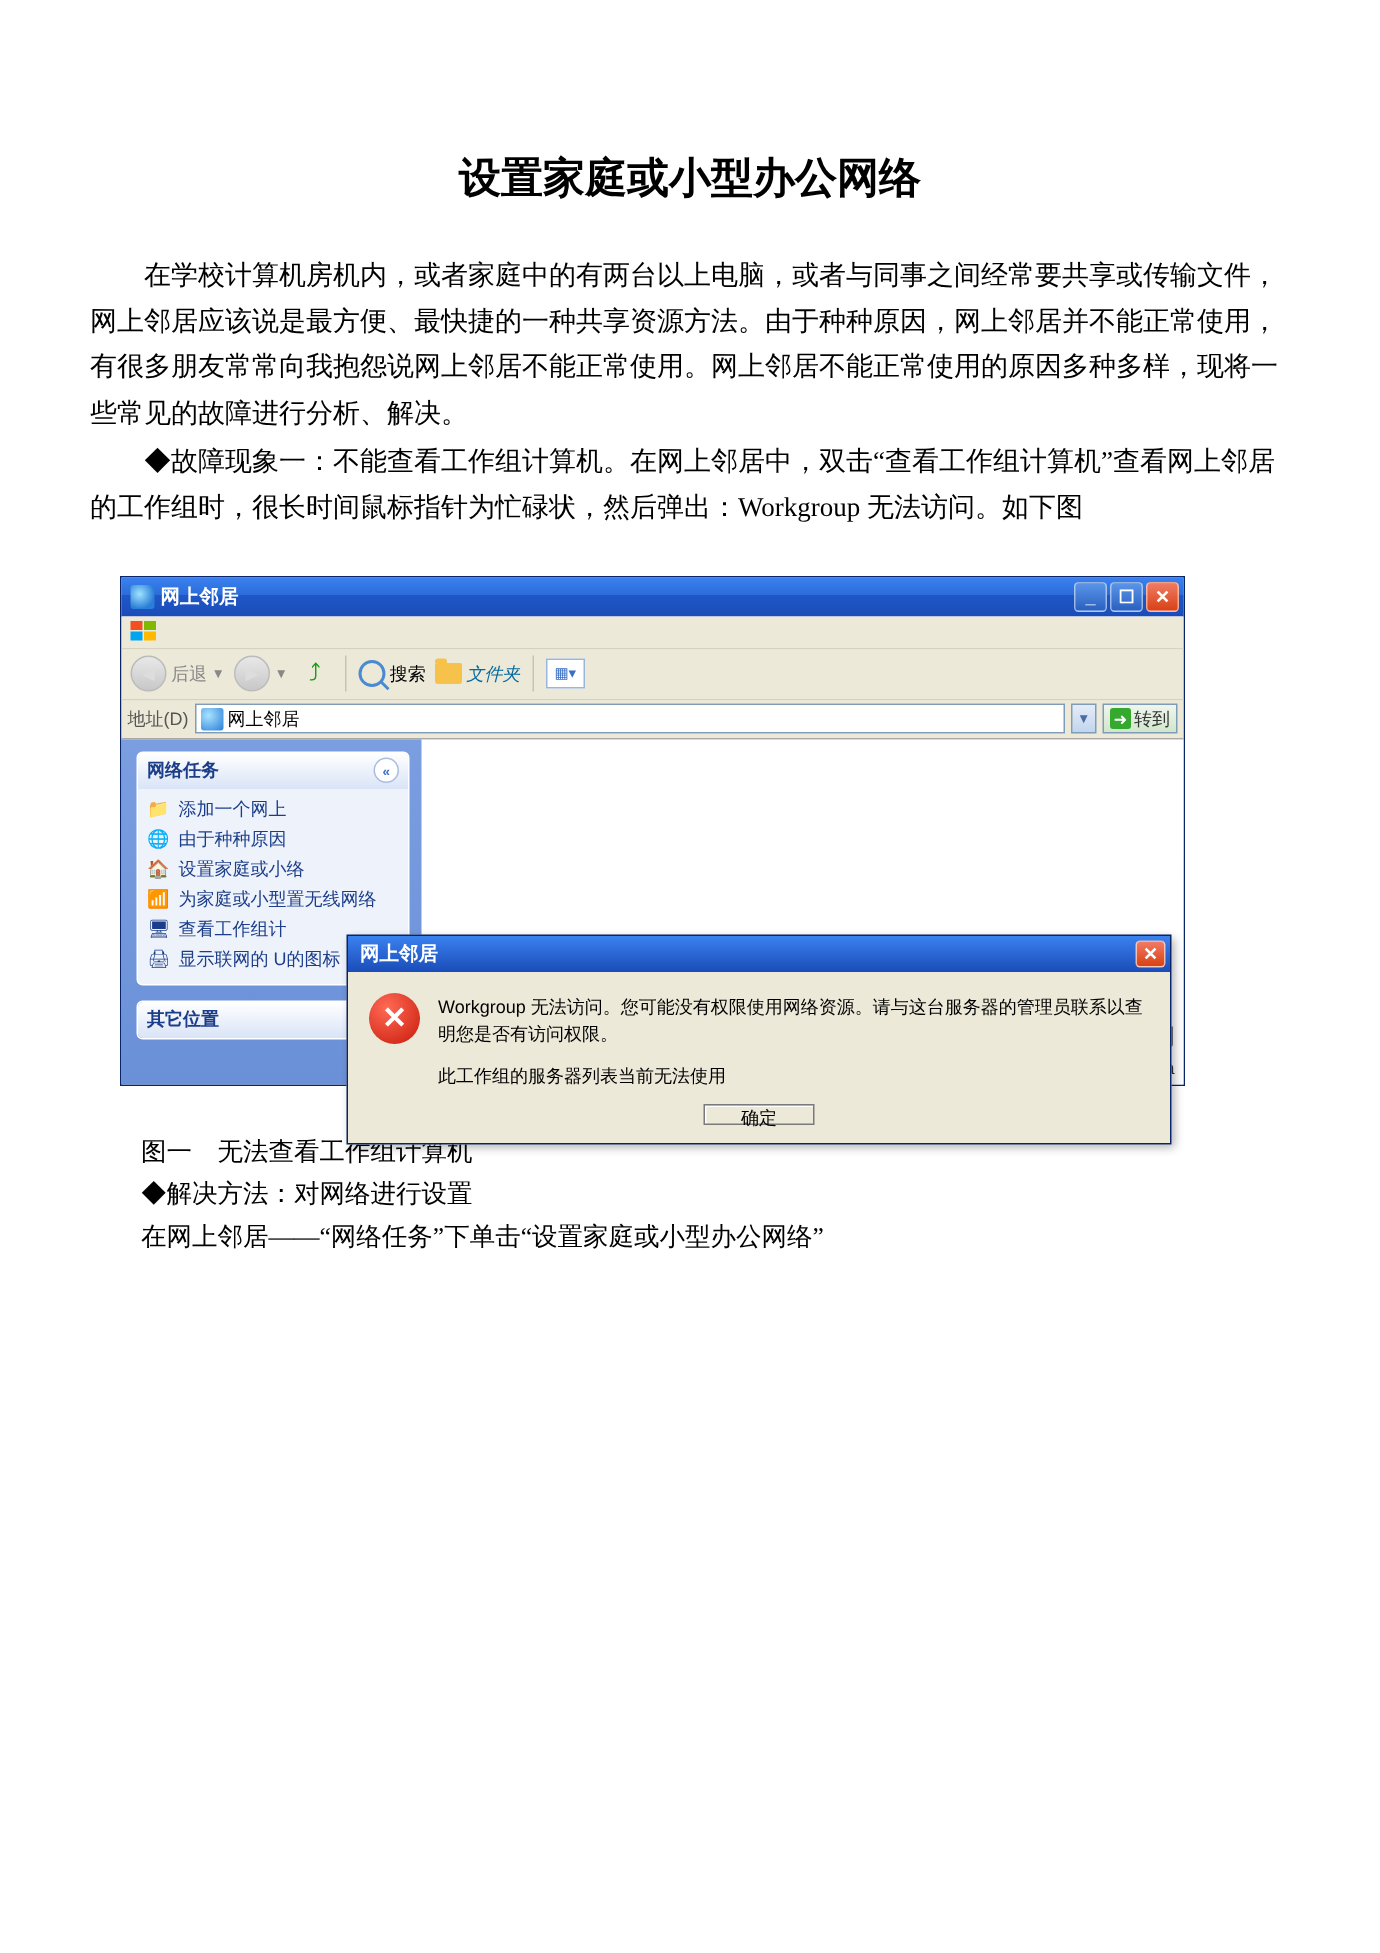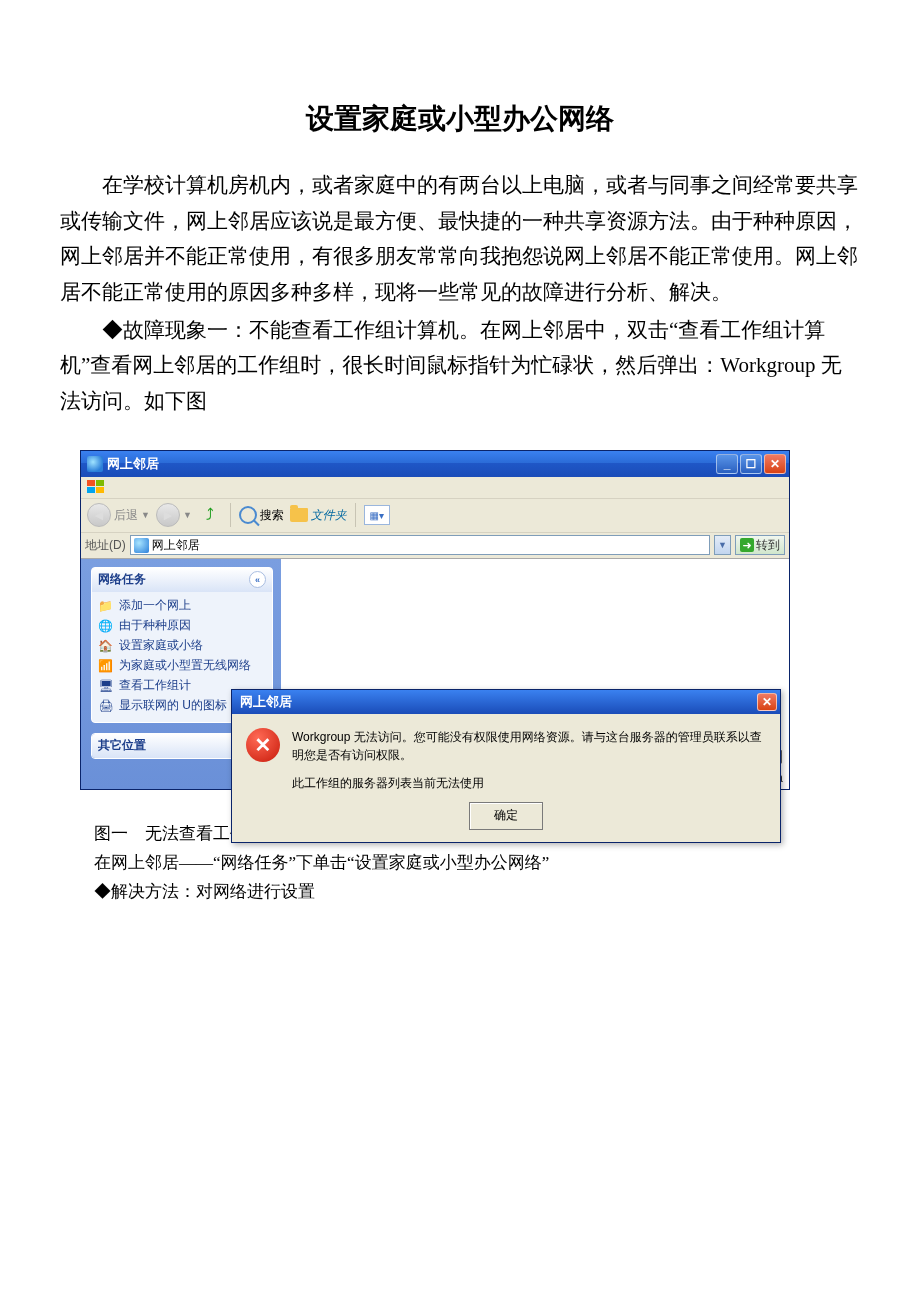--- a/index.html
+++ b/index.html
@@ -13,21 +13,21 @@
     padding: 100px 60px 200px 60px;
   }
   .doc-title {
     text-align: center;
     font-size: 28px;
     font-weight: bold;
     margin-bottom: 30px;
     font-family: "SimHei","黑体",sans-serif;
   }
   .paragraph {
-    font-size: 21px;
+    font-size: 18px;
     line-height: 1.7;
     text-indent: 2em;
     margin-bottom: 2px;
   }
   .figure-wrap {
     margin: 30px 0 30px 0;
   }
   .xp-window {
     width: 710px;
     border: 1px solid #0a246a;
@@ -186,21 +186,21 @@
   .dlg-row{display:flex;gap:12px;align-items:flex-start;}
   .err-icon{
     width:34px;height:34px;border-radius:50%;
     background:radial-gradient(circle at 12px 10px,#ff6a55,#c81a0a);
     display:flex;align-items:center;justify-content:center;color:#fff;font-weight:bold;font-size:20px;
     flex-shrink:0;
   }
   .dlg-text{font-size:12px;color:#000;line-height:1.5;}
   .dlg-btnrow{display:flex;justify-content:center;}
   .dlg-btn{
-    min-width:74px;height:28px;border:1px solid #7a7a7a;background:#ece9d8;
+    min-width:74px;height:14px;border:1px solid #7a7a7a;background:#ece9d8;
     box-shadow:inset 1px 1px 0 #fff;
     font-size:12px;
   }
   .watermark{
     position:absolute;left:240px;top:210px;
     font-size:34px;color:rgba(128,128,128,0.30);
     font-family:Arial,sans-serif;letter-spacing:1px;
     pointer-events:none;z-index:2;
   }
   .credit{
@@ -345,15 +345,15 @@
           </div>
         </div>
       </div>
 
     </div>
   </div>
 </div>
 
 <div class="caption-block">
   <p class="caption-line">图一　无法查看工作组计算机</p>
+  <p class="caption-line">◆解决方法：对网络进行设置</p>
   <p class="caption-line">在网上邻居——“网络任务”下单击“设置家庭或小型办公网络”</p>
-  <p class="caption-line">◆解决方法：对网络进行设置</p>
 </div>
 
 </body></html>

